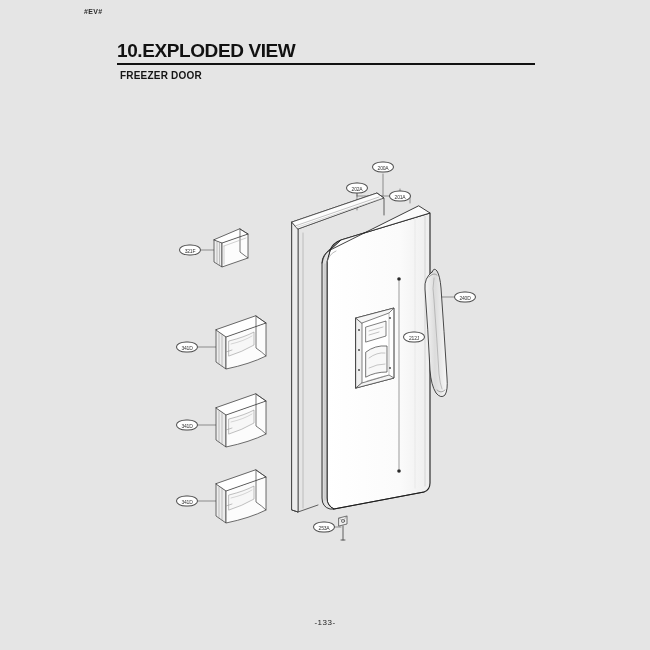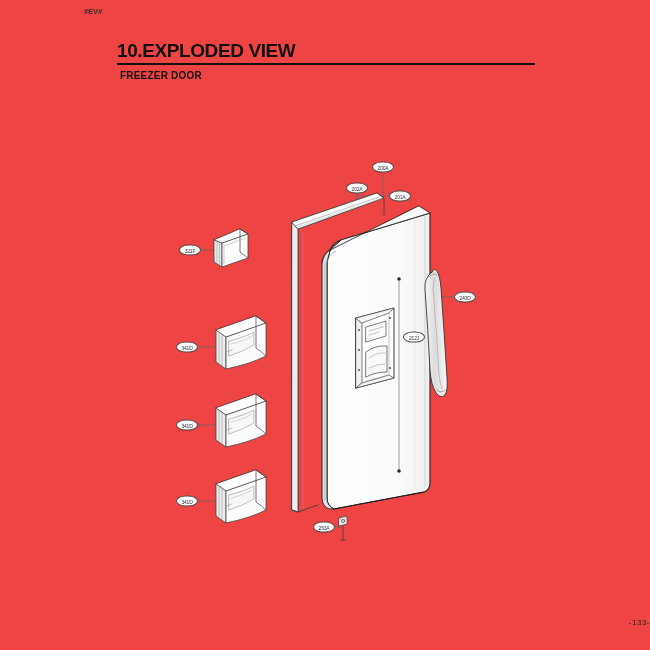--- a/index.html
+++ b/index.html
@@ -12,21 +12,21 @@
     height: 650px;
     position: relative;
     font-family: "Liberation Sans", sans-serif;
     color: #000000;
     overflow: hidden;
   }
 
   #page {
     position: absolute;
     inset: 0;
-    background: #ef4444;
+    background: #e5e5e5;
   }
 
   
   #doc-marker {
     position: absolute;
     left: 84px;
     top: 8px;
     font-size: 7px;
     font-weight: bold;
     letter-spacing: 0.3px;
@@ -64,21 +64,21 @@
     letter-spacing: 0.2px;
     color: #151515;
   }
 
   
   #page-number {
     position: absolute;
     left: 0;
     right: 0;
     top: 618px;
-    text-align: right;
+    text-align: center;
     font-size: 8px;
     color: #222222;
     letter-spacing: 0.5px;
   }
 
   
   #drawing {
     position: absolute;
     left: 0;
     top: 0;

